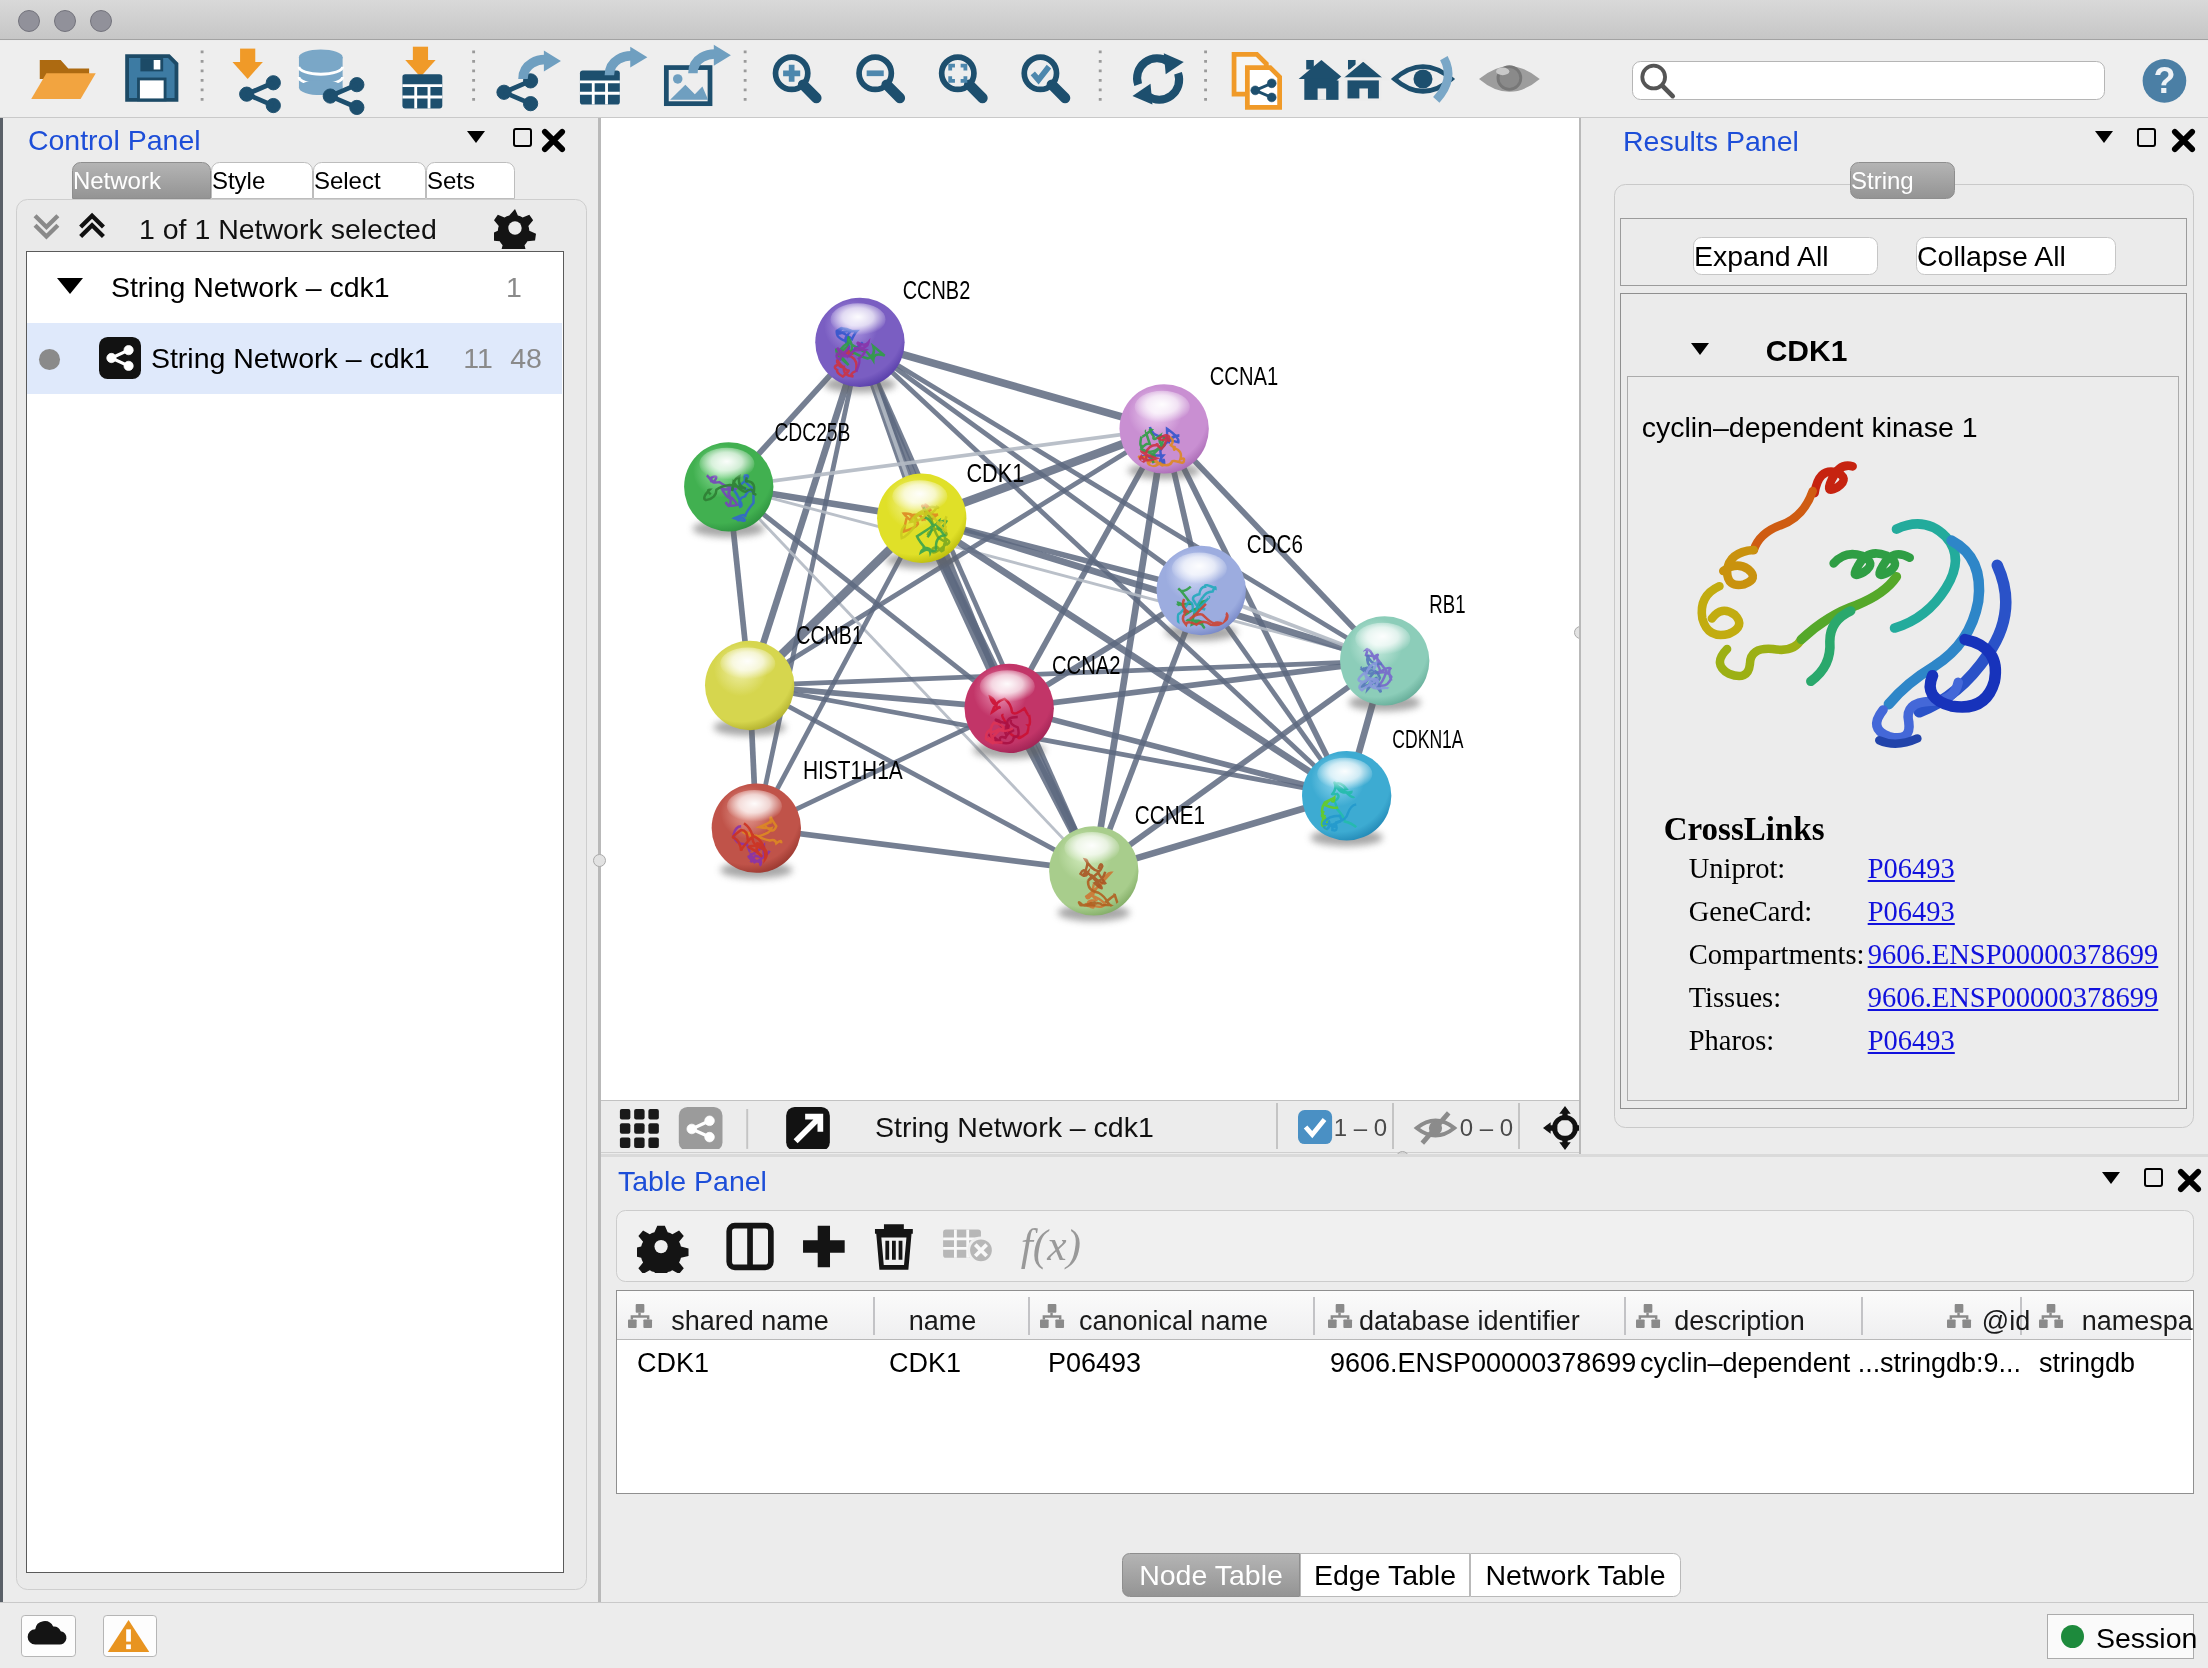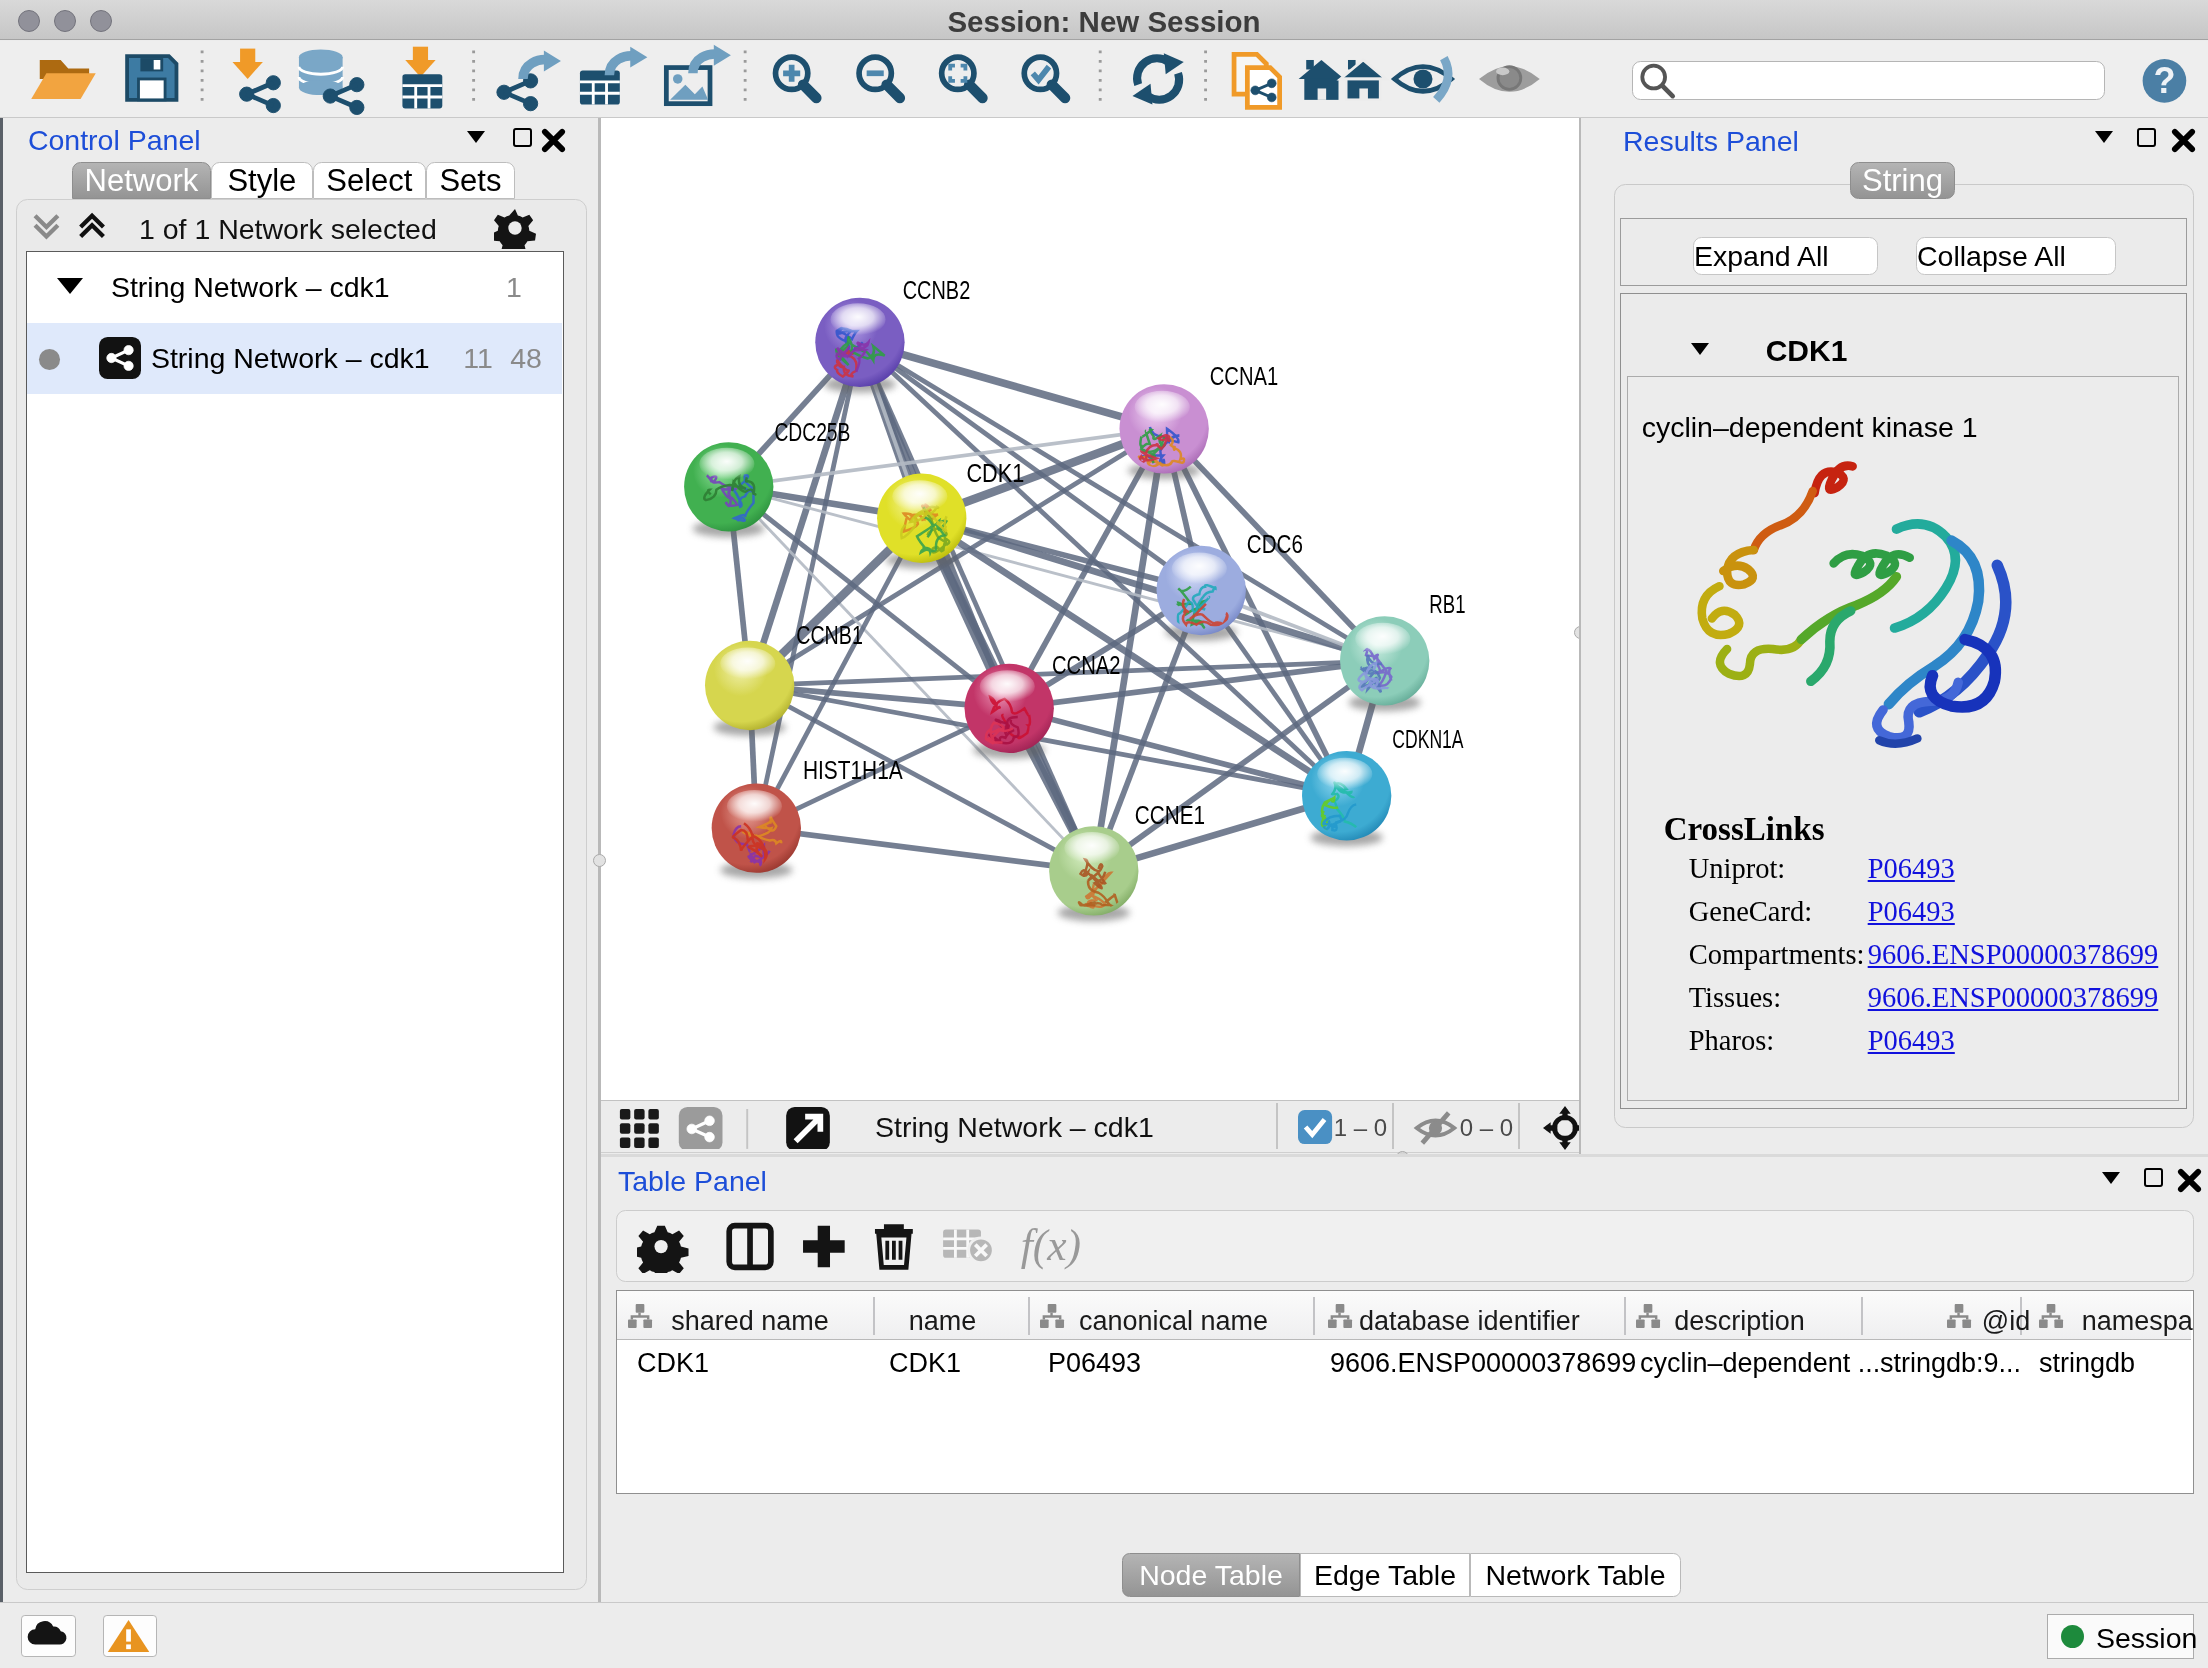--- a/index.html
+++ b/index.html
@@ -18,21 +18,21 @@
 #rsep{left:1579px;top:118px;width:1.9px;height:1038px;background:#b9b9b9}
 #rpanel{left:1581px;top:118px;width:704px;height:1038px;background:#ececec}
 #hsep{left:601px;top:1154px;width:1607px;height:2.9px;background:#dadada}
 #tpanel{left:601px;top:1157px;width:1607px;height:445px;background:#ececec}
 #statusbar{left:0;top:1602px;width:2208px;height:67px;background:#ececec;border-top:1.9px solid #c9c9c9}
 #leftedge{left:0;top:118px;width:2.9px;height:1550px;background:#5a6068}
 
 .phead{font-size:28.5px;color:#1d4ed8}
 .tri{width:0;height:0;border-left:9.5px solid transparent;border-right:9.5px solid transparent;border-top:12.4px solid #000}
 .maxi{width:19px;height:19px;border:2.9px solid #000;border-radius:2.9px}
-.tab{height:37px;font-size:31px;text-align:center;border:1px solid #bdbdbd;background:#fff;color:#000;line-height:35px}
+.tab{height:37px;font-size:24px;border:1px solid #bdbdbd;background:#fff;color:#000;line-height:35px}
 .tabsel{background:linear-gradient(#b4b4b4,#949494);color:#fff;border-color:#8e8e8e}
 #ctabs .tab{border-radius:8.6px 8.6px 0 0}
 #cframe{left:13.3px;top:81px;width:571px;height:1391px;background:#eaeaea;border:1.9px solid #cecece;border-radius:11.4px}
 #netlist{left:23px;top:133px;width:538px;height:1322px;background:#fff;border:1.9px solid #5a5a5a}
 .gray{color:#8a8a8a}
 
 #rframe{left:33px;top:66px;width:580px;height:944px;background:#ebebeb;border:1.9px solid #c9c9c9;border-radius:11.4px}
 .box{border:1.9px solid #9b9b9b;background:#ebebeb}
 .btn{background:#fff;border:1.9px solid #c6c6c6;border-radius:8.6px;font-size:28.5px;color:#000;text-align:left}
 .serif{font-family:"Liberation Serif",serif}
@@ -43,21 +43,20 @@
 #thead{left:0;top:0;width:1574px;height:49px;background:linear-gradient(#fbfbfb,#efeff0);border-bottom:1.9px solid #b9b9b9}
 .th{font-size:27px;color:#1a1a1a;top:15px;position:absolute;text-align:center;white-space:nowrap}
 .td{font-size:27px;color:#000;top:57px;position:absolute;white-space:nowrap}
 .colsep{position:absolute;top:5.7px;width:1.9px;height:38px;background:#c3c3c6}
 .btab{height:44px;font-size:28.5px;text-align:center;line-height:42px;border:1px solid #b9b9b9;background:#fff;color:#000}
 </style></head><body>
 <div id="titlebar" class="abs">
  <div class="tl abs" style="left:18px"></div>
  <div class="tl abs" style="left:54px"></div>
  <div class="tl abs" style="left:90px"></div>
- <div id="title" class="abs">Session: New Session</div>
 </div>
 <div id="toolbar" class="abs">
 <div id="searchbox" class="abs"></div>
 <svg width="2208" height="75" style="position:relative" viewBox="0 0 2322 79">
 <defs>
 <g id="shareg">
           <circle cx="-14" cy="0" r="7.5"></circle>
           <circle cx="14" cy="-12" r="7.5"></circle>
           <circle cx="14" cy="12" r="7.5"></circle>
           <path d="M-14,0 L14,-12 M-14,0 L14,12" stroke-width="5" fill="none"></path>

